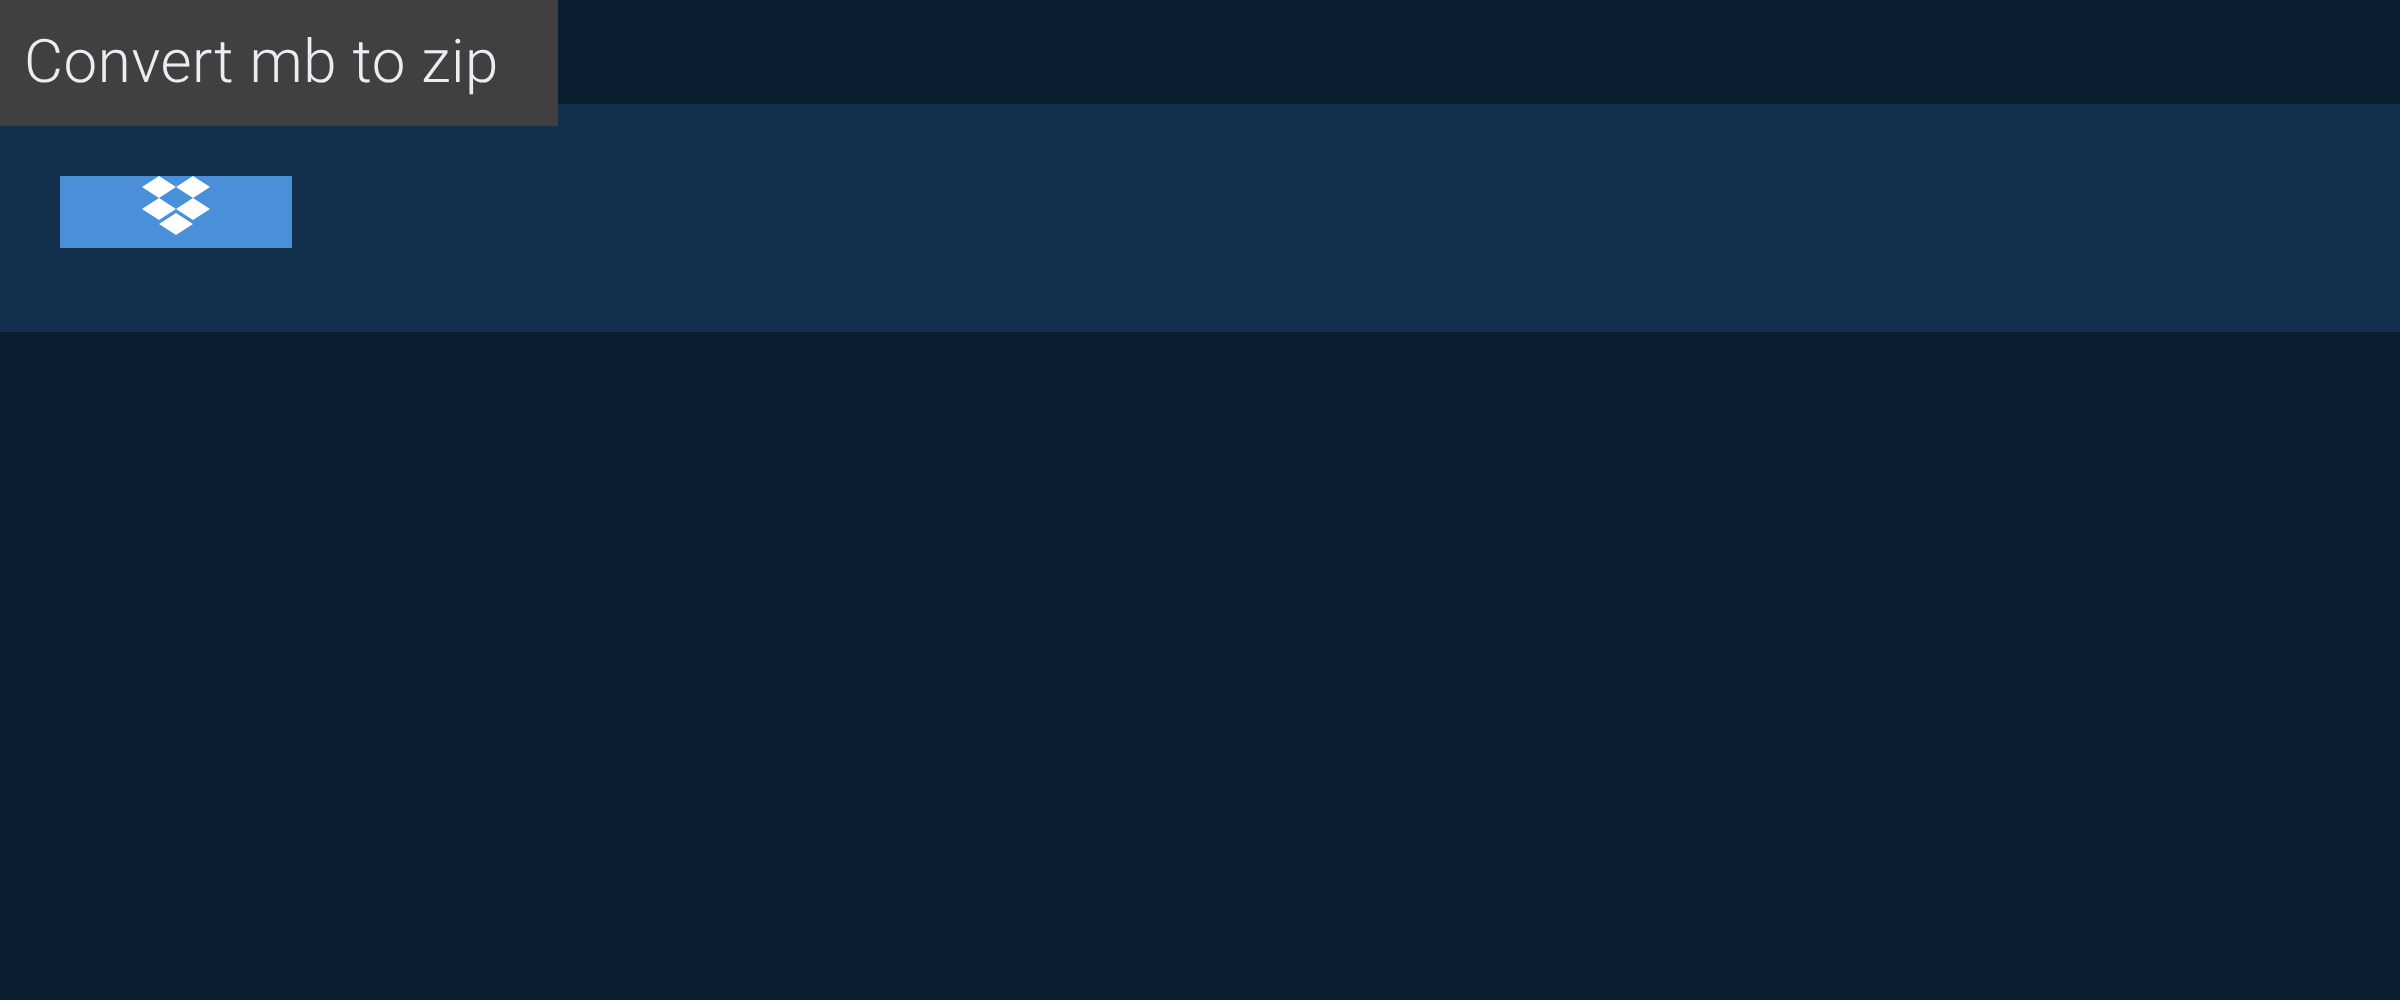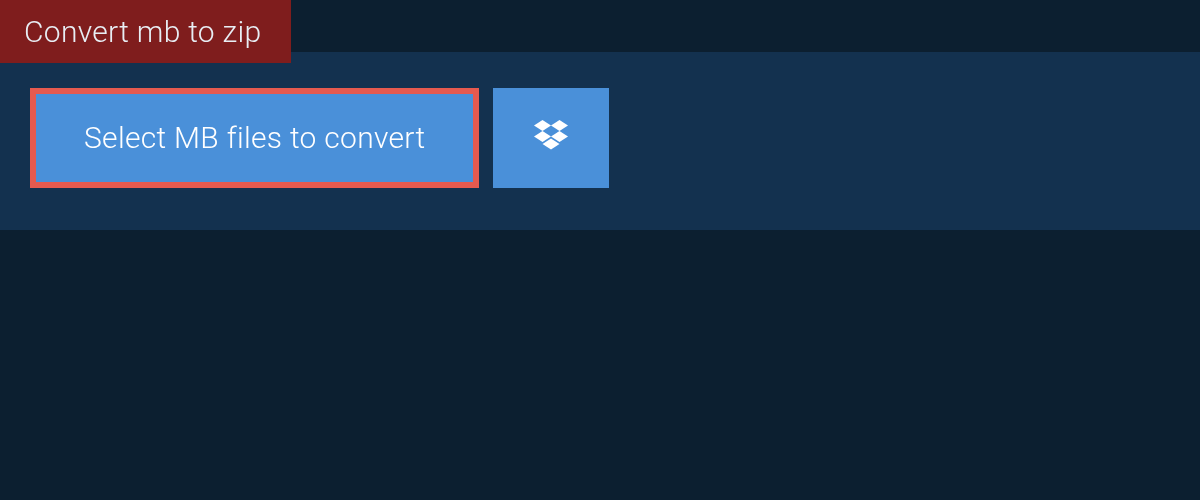--- a/index.html
+++ b/index.html
@@ -18,22 +18,22 @@
       position: absolute;
       top: 52px;
       left: 0;
       width: 1200px;
       background: #13314f;
     }
     .tab {
       position: absolute;
       top: -52px;
       left: 0;
-      background: #7f1d1d;
-      padding: 14px 30px 14px 24px;
+      background: #404040;
+      padding: 14px 30px 14px 12px;
       display: inline-block;
     }
     .tab-label {
       color: #e8eef4;
       font-size: 30px;
       font-weight: 300;
       letter-spacing: 0.3px;
     }
     .panel-body {
       padding: 36px 30px 42px 30px;
@@ -71,23 +71,20 @@
   </style>
 </head>
 <body>
 
 <div class="panel">
   <div class="tab">
     <span class="tab-label">Convert mb to zip</span>
   </div>
   <div class="panel-body">
     <div class="button-row">
-      <div class="select-button">
-        <span>Select MB files to convert</span>
-      </div>
       <div class="dropbox-button">
         <span>
           <svg viewBox="0 0 34 32">
             <path d="M8.5 0 L17 5.5 L8.5 11 L0 5.5 Z"></path>
             <path d="M25.5 0 L34 5.5 L25.5 11 L17 5.5 Z"></path>
             <path d="M0 16.5 L8.5 11 L17 16.5 L8.5 22 Z"></path>
             <path d="M17 16.5 L25.5 11 L34 16.5 L25.5 22 Z"></path>
             <path d="M8.5 24 L17 18.5 L25.5 24 L17 29.5 Z"></path>
           </svg>
         </span>

